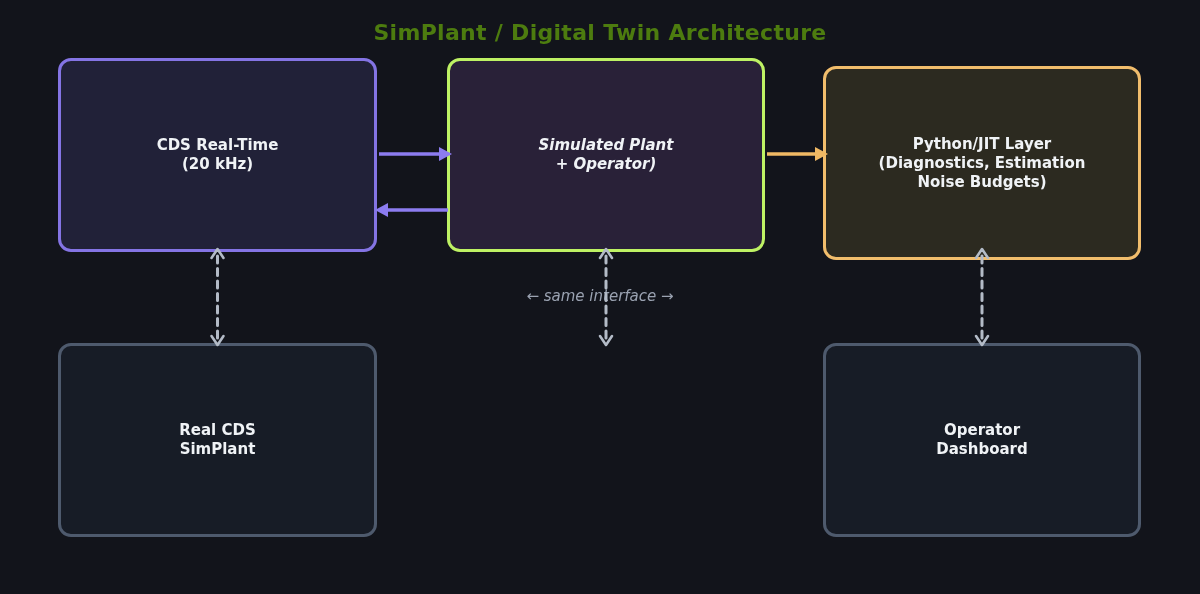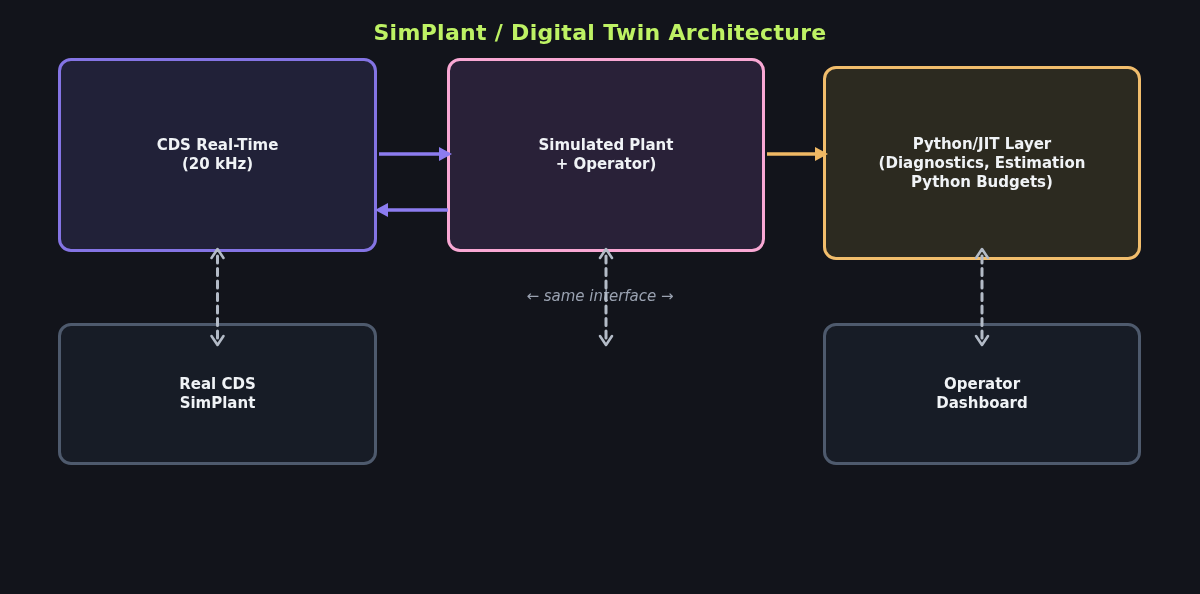--- a/index.html
+++ b/index.html
@@ -3,36 +3,36 @@
 <meta charset="utf-8">
 <style>
   html,body { margin:0; padding:0; background:#12141b; }
   .stage {
     position:relative; width:1200px; height:594px;
     background:#12141b; overflow:hidden;
     font-family:"DejaVu Sans", "Liberation Sans", sans-serif;
   }
   .title {
     position:absolute; top:20px; left:0; width:100%;
-    text-align:center; color:#bef264;
+    text-align:center; color:#4d7c0f;
     font-size:22px; font-weight:bold; letter-spacing:0.3px;
   }
   .node {
     position:absolute; box-sizing:border-box; border-radius:13px;
     display:flex; flex-direction:column; align-items:center; justify-content:center;
     text-align:center; color:#f0f3f6; font-weight:bold;
     font-size:15px; line-height:19px;
   }
   .row-top    { top:58px;  height:194px; }
-  .row-bottom { top:323px; height:142px; }
+  .row-bottom { top:343px; height:194px; }
   .col-1 { left:58px;  width:319px; }
   .col-2 { left:447px; width:318px; }
   .col-3 { left:823px; width:318px; }
   .node-cds    { background:#212138; border:3px solid #8474e4; }
-  .node-plant  { background:#292138; border:3px solid #f9a8d4; }
+  .node-plant  { background:#292138; border:3px solid #bef264;font-style:italic; }
   .node-python { background:#2c2a20; border:3px solid #f1bd6c;margin-top:8px; }
   .node-real   { background:#171c26; border:3px solid #4e5a6d; }
   .edge-label {
     position:absolute; left:600px; top:296px; transform:translate(-50%,-50%);
     font-style:italic; font-size:15px; color:#9aa2b1; white-space:nowrap;
   }
   .arrows {
     position:absolute; left:0; top:0; width:1200px; height:594px;
     pointer-events:none;
   }
@@ -48,21 +48,21 @@
     <span>CDS Real-Time</span>
     <span>(20 kHz)</span>
   </div>
   <div class="node row-top col-2 node-plant">
     <span>Simulated Plant</span>
     <span>+ Operator)</span>
   </div>
   <div class="node row-top col-3 node-python">
     <span>Python/JIT Layer</span>
     <span>(Diagnostics, Estimation</span>
-    <span>Python Budgets)</span>
+    <span>Noise Budgets)</span>
   </div>
 
   <div class="node row-bottom col-1 node-real">
     <span>Real CDS</span>
     <span>SimPlant</span>
   </div>
   <div class="node row-bottom col-3 node-real">
     <span>Operator</span>
     <span>Dashboard</span>
   </div>

